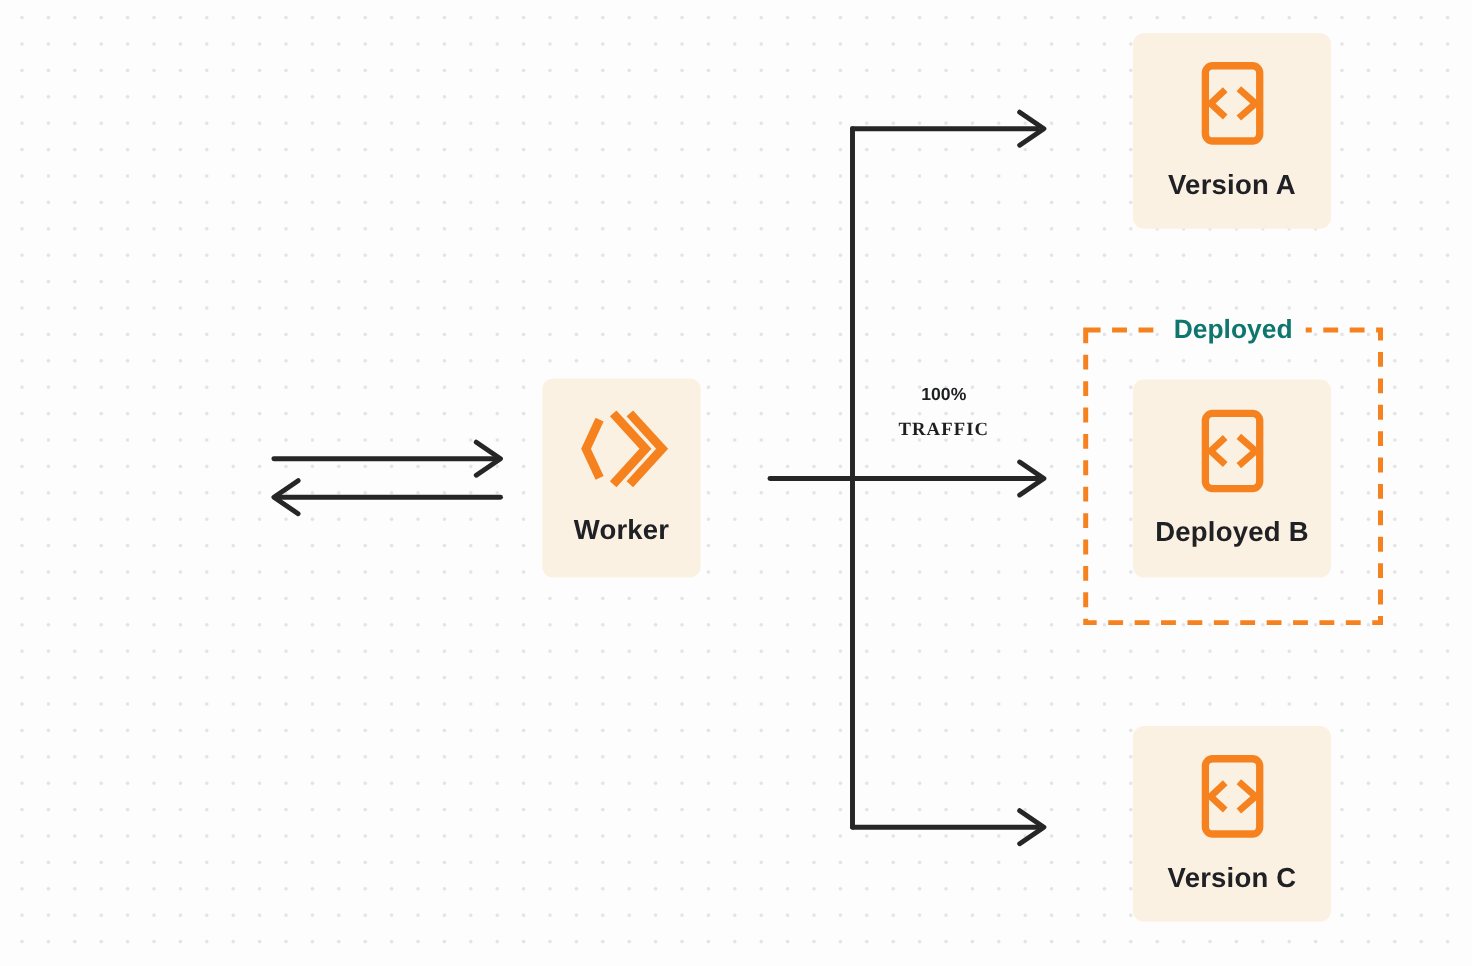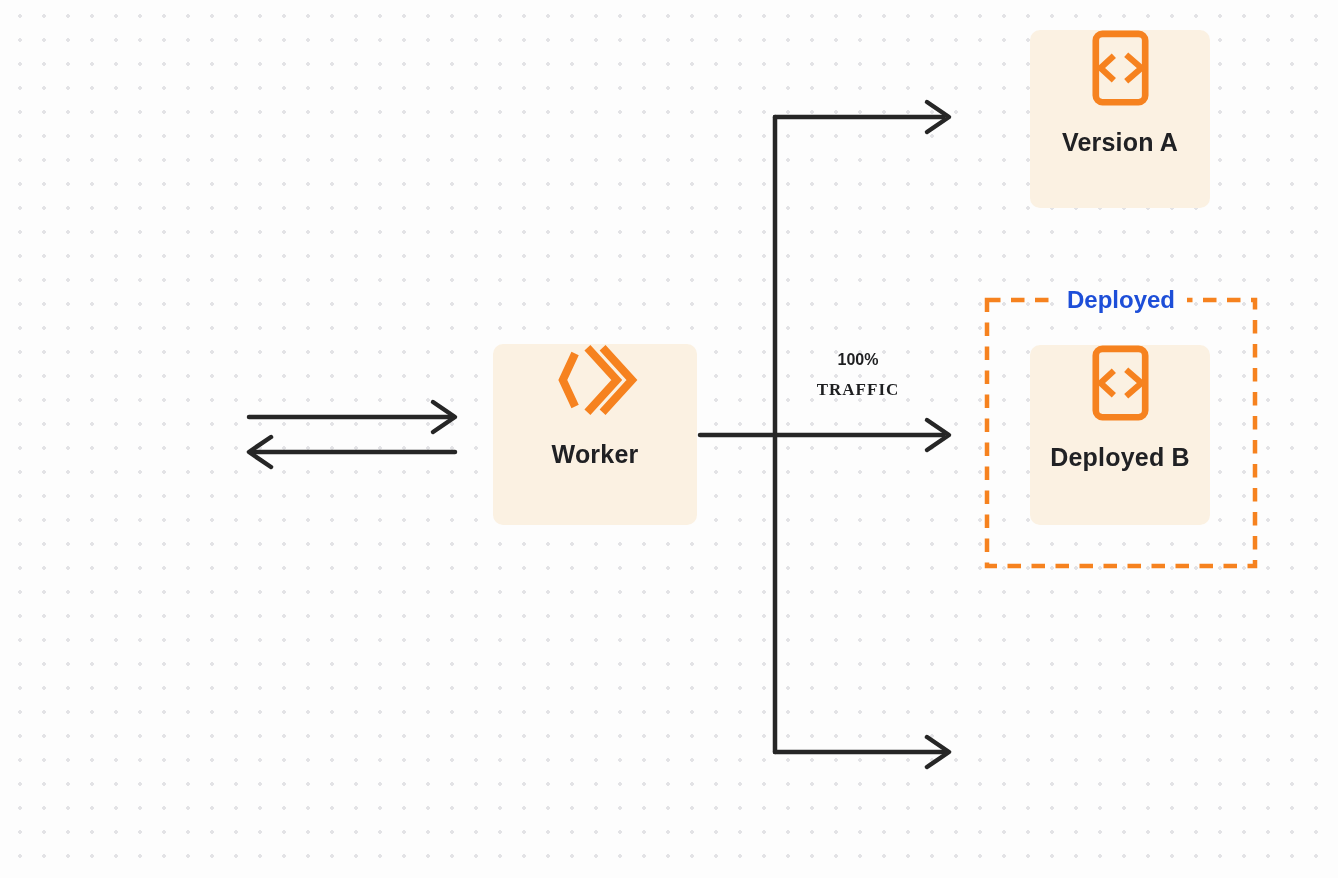--- a/index.html
+++ b/index.html
@@ -21,35 +21,36 @@
     position: absolute;
     inset: 0;
     pointer-events: none;
   }
   .node {
     position: absolute;
     border-radius: 10px;
     display: flex;
     flex-direction: column;
     align-items: center;
+    justify-content: center;
   }
   .node-label {
     font-size: 25px;
     font-weight: 700;
     color: #202124;
     letter-spacing: 0.2px;
   }
   .client-node {
     left: 30px; top: 344px;
     width: 182px; height: 181px;
     background: #F4F5F6;
   }
   .worker-node {
     left: 493px; top: 344px;
-    width: 204px; height: 181px;
+    width: 144px; height: 181px;
     background: #FBF1E2;
     gap: 24px;
   }
   .version-node {
     width: 180px; height: 180px;
     background: #FBF1E2;
     gap: 22px;
     left: 1030px;
   }
   .version-a { top: 30px;  height: 178px; }
@@ -78,21 +79,21 @@
   }
   .deployed-label {
     position: absolute;
     left: 1121px;
     top: 300px;
     transform: translate(-50%, -50%);
     background: #FDFDFD;
     padding: 2px 12px;
     font-size: 24px;
     font-weight: 700;
-    color: #1d4ed8;
+    color: #0f766e;
     white-space: nowrap;
   }
 </style>
 </head>
 <body>
 
 <div class="canvas">
 
   <svg class="layer" width="1338" height="878" viewBox="0 0 1338 878">
     <g stroke="#262626" stroke-width="4.5" fill="none" stroke-linecap="round" stroke-linejoin="round">
@@ -142,20 +143,30 @@
     <div class="icon-wrap">
       <svg width="57" height="76" viewBox="0 0 60 80" fill="none" stroke="#F6821F">
         <rect x="4" y="4" width="52" height="72" rx="7" stroke-width="7"></rect>
         <path d="M23,27 L9,40 L23,53" stroke-width="6.5" stroke-linejoin="miter"></path>
         <path d="M36,26 L52,40 L36,54" stroke-width="6.5" stroke-linejoin="miter"></path>
       </svg>
     </div>
     <div class="node-label">Deployed B</div>
   </div>
 
+  <div class="node version-node version-c">
+    <div class="icon-wrap">
+      <svg width="57" height="76" viewBox="0 0 60 80" fill="none" stroke="#F6821F">
+        <rect x="4" y="4" width="52" height="72" rx="7" stroke-width="7"></rect>
+        <path d="M23,27 L9,40 L23,53" stroke-width="6.5" stroke-linejoin="miter"></path>
+        <path d="M36,26 L52,40 L36,54" stroke-width="6.5" stroke-linejoin="miter"></path>
+      </svg>
+    </div>
+    <div class="node-label">Version C</div>
+  </div>
 
   <div class="traffic-label">
     <div class="traffic-percent">100%</div>
     <div class="traffic-word">TRAFFIC</div>
   </div>
 
   <div class="deployed-label">Deployed</div>
 
 </div>
 

